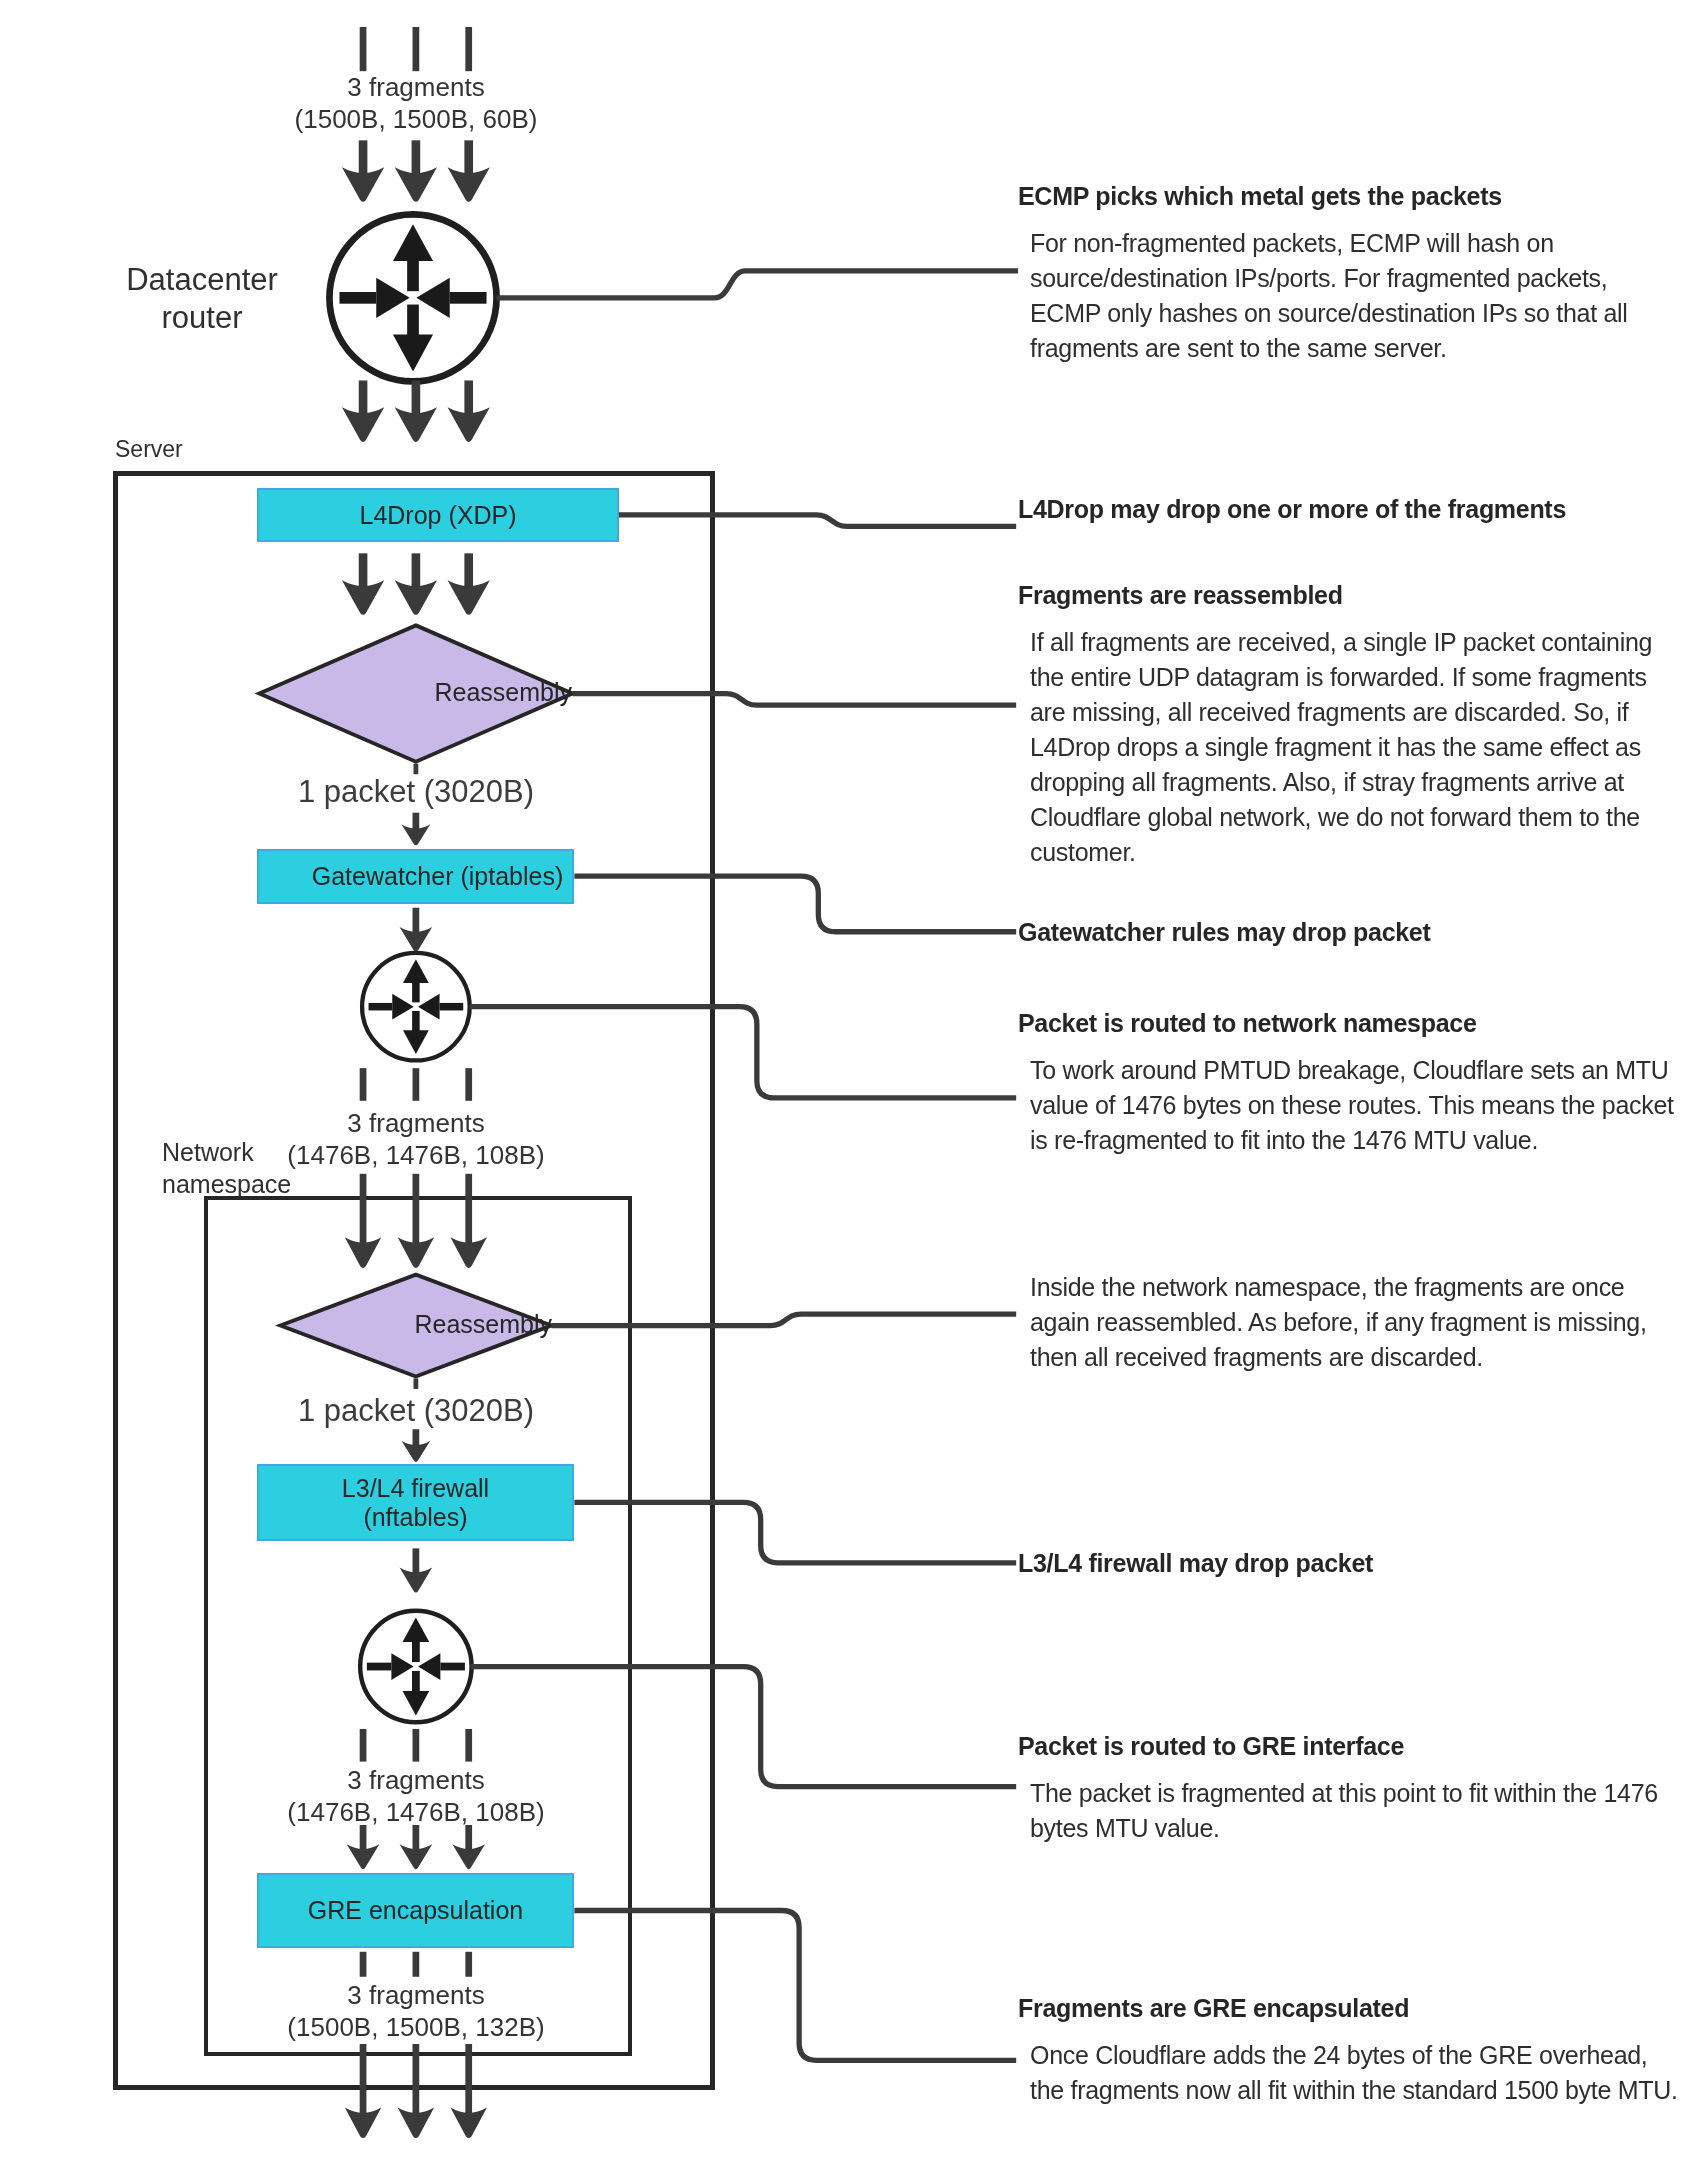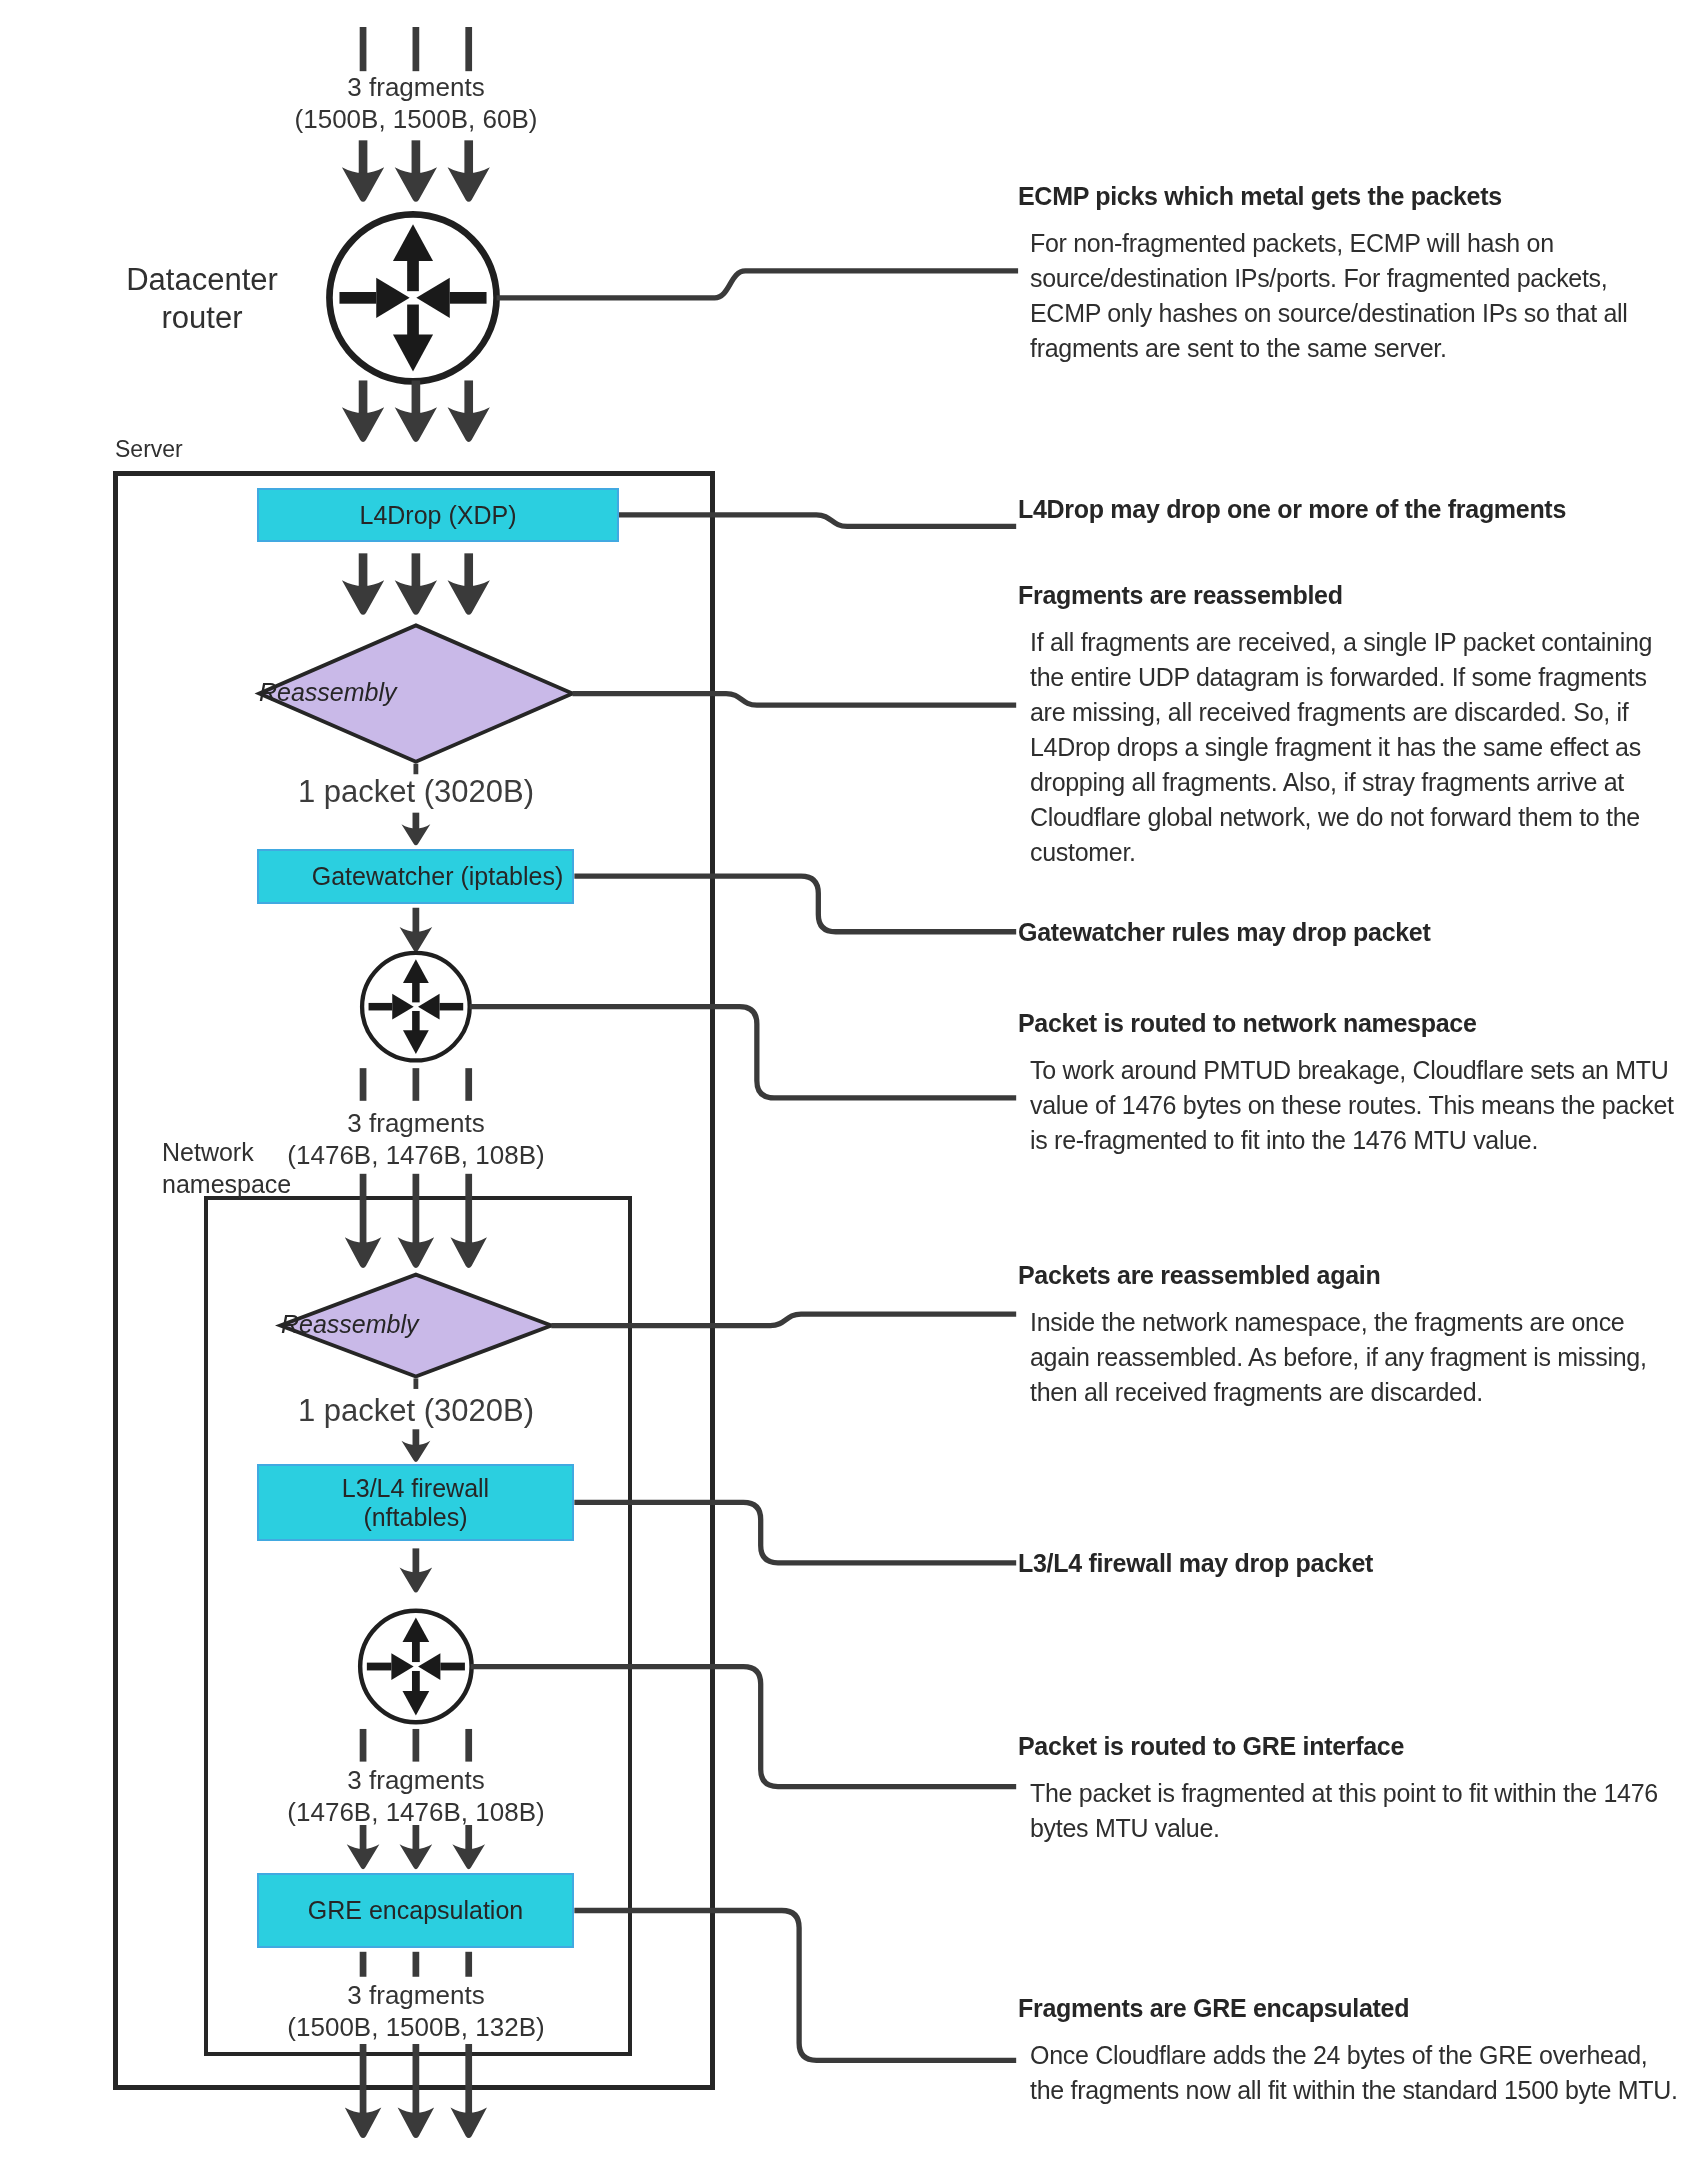--- a/index.html
+++ b/index.html
@@ -5,21 +5,21 @@
   html,body{margin:0;padding:0;background:#fff;}
   #canvas{position:relative;width:1701px;height:2168px;background:#fff;
           font-family:"Liberation Sans", sans-serif;color:#303030;overflow:hidden;}
   #lines{position:absolute;left:0;top:0;z-index:2;}
   .frame{position:absolute;border:5.8px solid #262626;z-index:1;box-sizing:border-box;background:transparent;}
   .frame.ns{border-width:4.8px;}
   .frame-label{position:absolute;z-index:3;color:#303030;}
   .node-box{position:absolute;z-index:3;background:#2bcfe0;border:2.9px solid #41a9e1;
             box-sizing:border-box;display:flex;flex-direction:column;align-items:center;justify-content:center;
             font-size:25px;color:#262626;text-align:center;line-height:29px;}
-  .diamond-label{position:absolute;z-index:3;font-size:25px;color:#262626;text-align:left;font-style:italic;}
+  .diamond-label{position:absolute;z-index:3;font-size:25px;color:#262626;text-align:right;}
   .frag{position:absolute;z-index:3;width:384px;text-align:center;font-size:26px;line-height:32px;color:#333;}
   .packet{position:absolute;z-index:3;width:384px;text-align:center;font-size:31px;line-height:35px;color:#3c3c3c;}
   .side-label{position:absolute;z-index:3;}
   .ann{position:absolute;left:1018px;width:672px;z-index:3;color:#2e2e2e;}
   .ann h3{margin:0 0 5.8px 0;font-size:25px;line-height:35px;font-weight:bold;letter-spacing:-0.3px;color:#262626;}
   .ann p{margin:12px;font-size:25px;line-height:35px;letter-spacing:-0.3px;}
   .ann p:empty{display:none;}
 </style>
 </head>
 <body>
@@ -234,21 +234,20 @@
   </div>
   <div class="ann" style="top:915px;">
     <h3>Gatewatcher rules may drop packet</h3>
 
   </div>
   <div class="ann" style="top:1006px;">
     <h3>Packet is routed to network namespace</h3>
     <p>To work around PMTUD breakage, Cloudflare sets an MTU value of 1476 bytes on these routes. This means the packet is re-fragmented to fit into the 1476 MTU value.</p>
   </div>
   <div class="ann" style="top:1258px;">
-    <h3>Packets are reassembled again</h3>
     <p>Inside the network namespace, the fragments are once again reassembled. As before, if any fragment is missing, then all received fragments are discarded.</p>
   </div>
   <div class="ann" style="top:1546px;">
     <h3>L3/L4 firewall may drop packet</h3>
 
   </div>
   <div class="ann" style="top:1729px;">
     <h3>Packet is routed to GRE interface</h3>
     <p>The packet is fragmented at this point to fit within the 1476 bytes MTU value.</p>
   </div>

